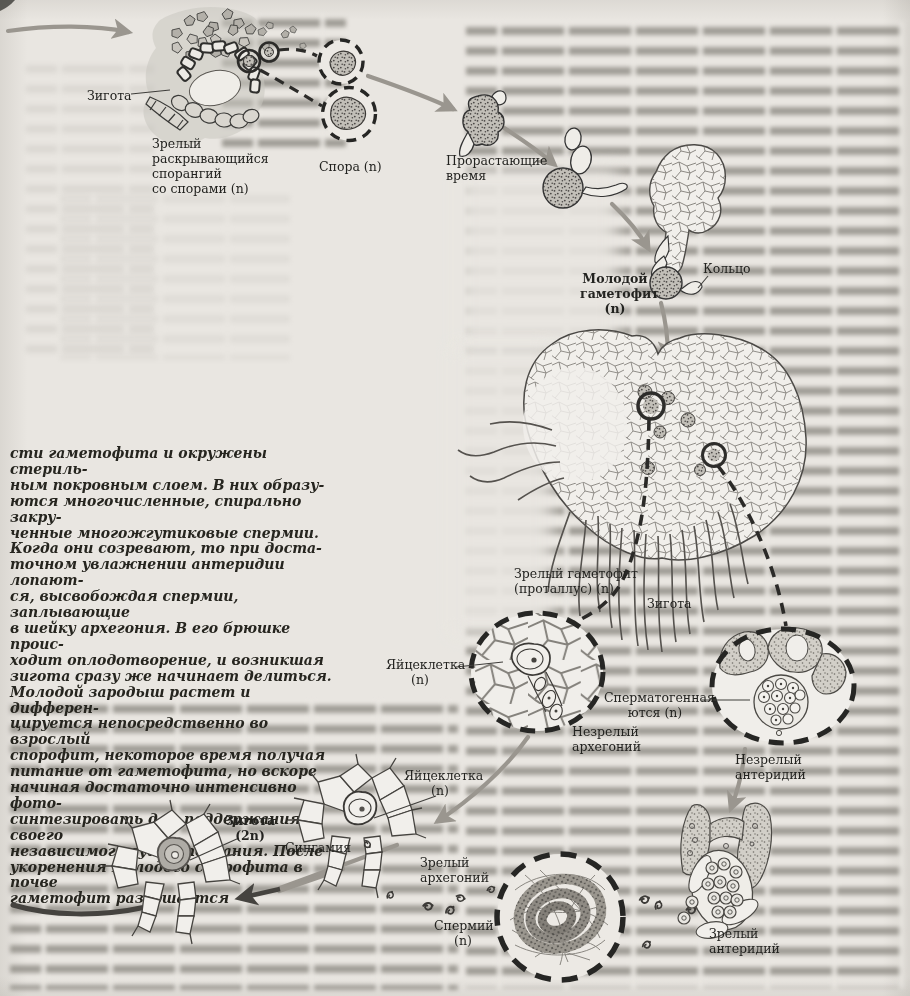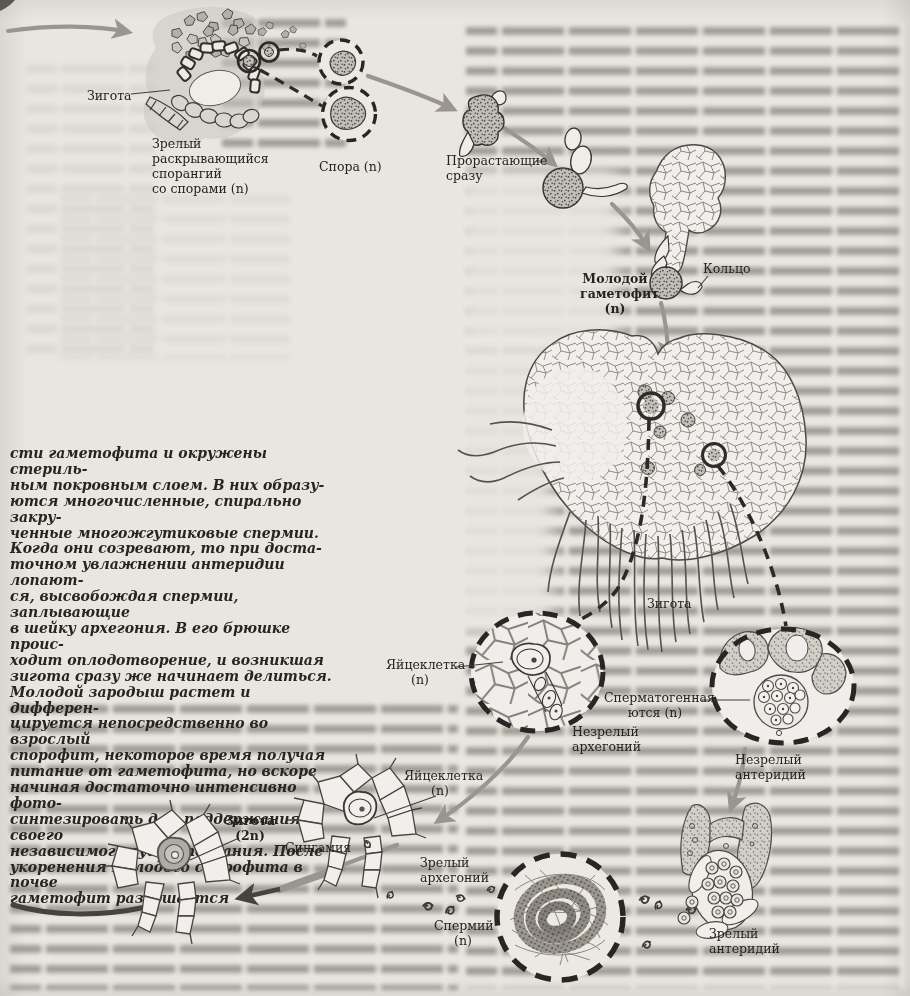--- a/index.html
+++ b/index.html
@@ -449,25 +449,27 @@
     <path d="M0,0 L15,0 C10,6 4,9 0,11 Z" fill="#3a3936" opacity="0.8"></path>
   </svg>
 
   <div class="lbl" style="left:87px;top:88px;">Зигота</div>
   <div class="lbl" style="left:152px;top:136px;">Зрелый
 раскрывающийся
 спорангий
 со спорами (n)</div>
   <div class="lbl" style="left:319px;top:159px;">Спора (n)</div>
   <div class="lbl" style="left:446px;top:153px;">Прорастающие
-сразу</div>
+время</div>
   <div class="lbl ctr" style="left:580px;top:271px;width:70px;font-weight:bold;">Молодой
 гаметофит
 (n)</div>
   <div class="lbl" style="left:703px;top:261px;">Кольцо</div>
+  <div class="lbl" style="left:514px;top:566px;">Зрелый гаметофит
+(проталлус)  (n)</div>
   <div class="lbl" style="left:647px;top:596px;">Зигота</div>
   <div class="lbl ctr" style="left:386px;top:657px;width:68px;">Яйцеклетка
 (n)</div>
   <div class="lbl ctr" style="left:604px;top:690px;width:102px;">Сперматогенная
 ются (n)</div>
   <div class="lbl" style="left:572px;top:724px;">Незрелый
 архегоний</div>
   <div class="lbl" style="left:735px;top:752px;">Незрелый
 антеридий</div>
   <div class="lbl ctr" style="left:404px;top:768px;width:72px;">Яйцеклетка

